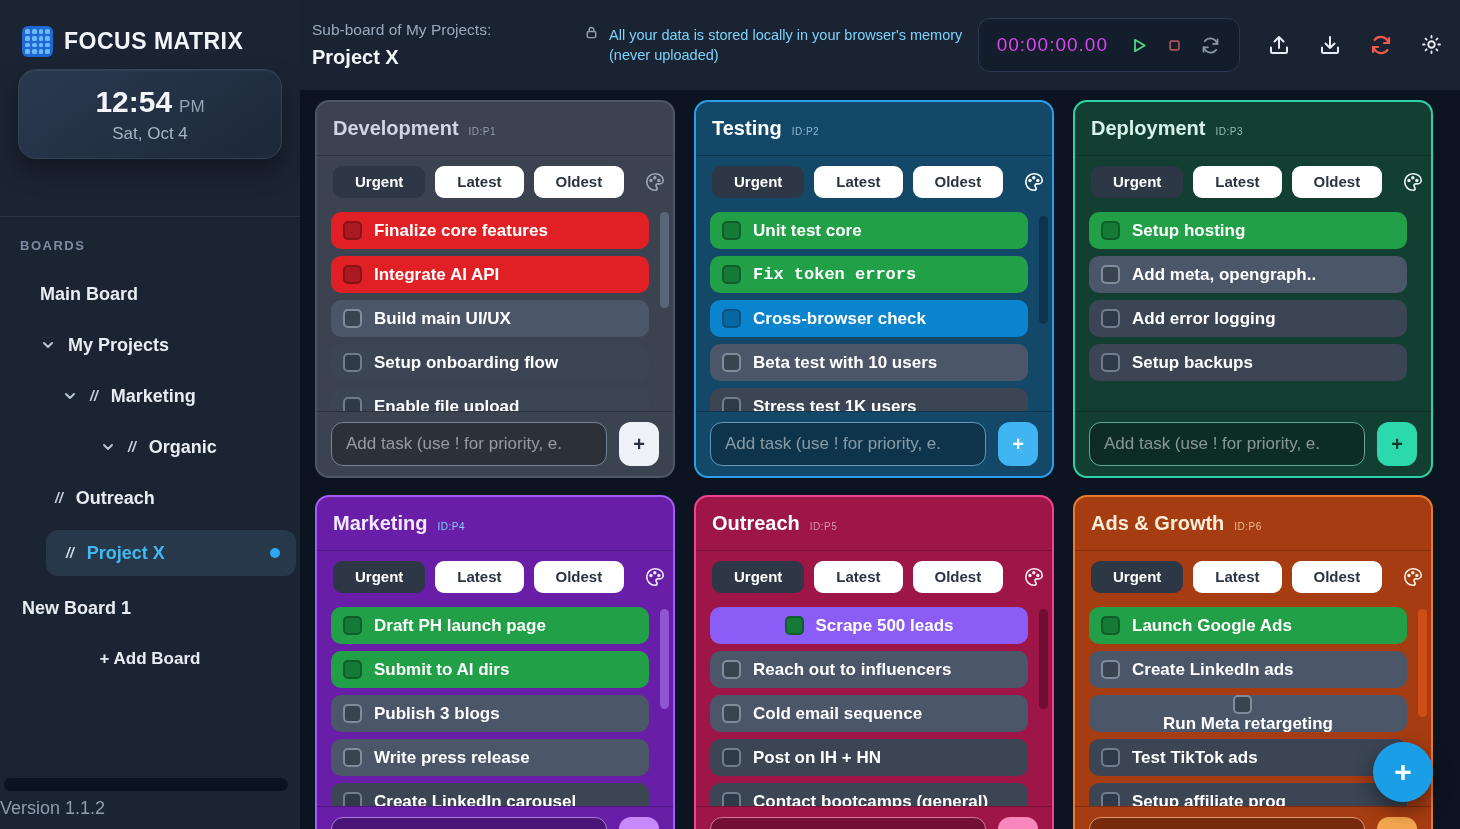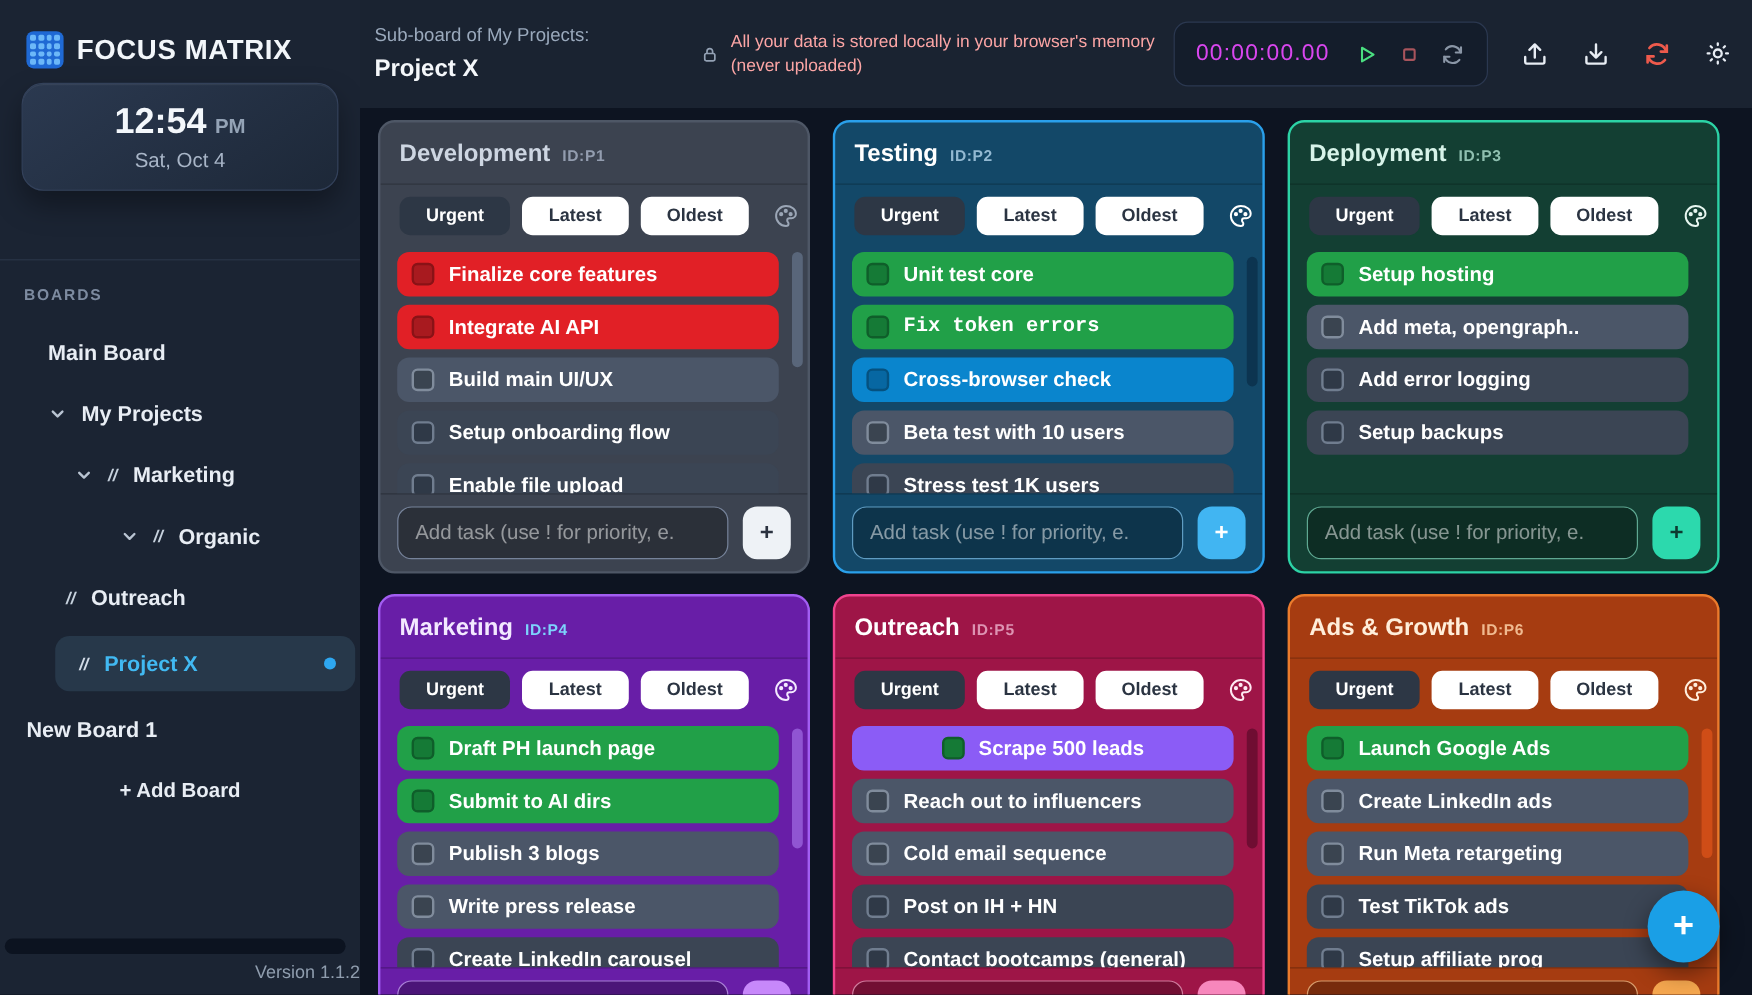--- a/index.html
+++ b/index.html
@@ -12,66 +12,66 @@
   .logo-grid{width:31px;height:31px;display:grid;grid-template-columns:repeat(4,1fr);gap:2px;
              background:#1f69d4;padding:3px;border-radius:6px;box-sizing:border-box}
   .logo-grid span{background:#6cb8f8;border-radius:1.5px}
   .logo-text{font-size:23px;font-weight:800;color:#f2f6fa;letter-spacing:.5px}
   .clock-card{margin:12px 18px 0;height:88px;border-radius:18px;
               background:linear-gradient(145deg,#2b3950,#1d2838);border:1px solid #33415a;
               box-shadow:0 12px 24px rgba(0,0,0,.35),inset 0 1px 0 rgba(255,255,255,.06);
               display:flex;flex-direction:column;align-items:center;justify-content:center}
   .clock-line{display:flex;align-items:baseline}
   .clock-time{font-size:30px;font-weight:800;color:#f3f7fb}
-  .clock-mer{font-size:17px;font-weight:700;color:#94a3b6;margin-left:7px}
+  .clock-mer{font-size:17px;font-weight:400;color:#94a3b6;margin-left:7px}
   .clock-date{font-size:17px;color:#a8b5c7;margin-top:5px}
   .side-divider{border-top:1px solid #2a3547;margin-top:57px}
   .boards-label{margin:21px 0 22px 20px;font-size:13px;font-weight:700;letter-spacing:1.5px;color:#7d8ba0}
   .side-item{display:flex;align-items:center;height:38px;margin-bottom:13px;
              font-size:18px;font-weight:600;color:#e8edf4;cursor:pointer;box-sizing:border-box}
   .pl22{padding-left:22px}.pl24{padding-left:40px}.pl55{padding-left:55px}
   .pl62{padding-left:62px}.pl100{padding-left:100px}
   .chev{width:16px;height:16px;margin-right:12px;color:#b9c4d2;flex-shrink:0;display:flex}
   .slash{font-style:italic;font-weight:700;font-size:14px;color:#c7d2de;margin-right:13px}
   .active-pill{margin:0 4px 13px 46px;height:46px;border-radius:12px;background:#27384a;
                display:flex;align-items:center;padding:0 16px 0 20px;font-size:18px;font-weight:600;
                color:#41b9f2;cursor:pointer}
   .active-pill .slash{color:#d4dde8}
   .active-dot{width:10px;height:10px;border-radius:50%;background:#2ea7f0;margin-left:auto}
   .add-board{justify-content:center;font-size:17px;font-weight:700;margin-top:4px}
   .side-bottom{position:absolute;bottom:0;left:0;width:100%}
   .side-scroll{height:13px;background:#0c1320;border-radius:7px;margin:0 12px 7px 4px}
-  .version{text-align:right;font-size:15px;color:#8f9dae;padding-bottom:10px}
+  .version{text-align:left;font-size:18px;color:#8f9dae;padding-bottom:10px}
 
   
   .header{position:absolute;left:300px;top:0;width:1160px;height:90px;background:#1a2331;
           display:flex;align-items:center;padding:0 16px 0 12px;box-sizing:border-box}
   .head-titles{width:272px}
   .subboard{font-size:15.5px;color:#9aa9bc}
   .board-name{font-size:20px;font-weight:700;color:#f4f7fa;margin-top:7px}
-  .privacy{display:flex;align-items:center;gap:10px;color:#fca5a5;font-size:14.5px;line-height:1.4;max-width:410px}
+  .privacy{display:flex;align-items:flex-start;gap:10px;color:#7dd3fc;font-size:14.5px;line-height:1.4;max-width:410px}
   .lock{color:#93a1b4;flex-shrink:0;display:flex}
   .spacer{flex:1}
   .timer-box{display:flex;align-items:center;height:52px;background:#141d2b;border:1px solid #2b3850;
              border-radius:12px;padding:0 18px;gap:15px}
   .timer-digits{font-size:19px;color:#d946ef;letter-spacing:1px;margin-right:5px}
   .t-icon{width:21px;height:21px;display:flex;cursor:pointer}
   .tool-icon{margin-left:27px;width:24px;height:24px;color:#e8edf4;display:flex;cursor:pointer}
   .tool-icon.red{color:#ee5a4c}
 
   
   .main{position:absolute;left:300px;top:90px;width:1160px;height:739px;background:#0d1421;
         overflow:hidden;padding:10px 0 0 15px;box-sizing:border-box}
   .grid{display:grid;grid-template-columns:repeat(3,360px);column-gap:19px;row-gap:17px}
   .card{height:378px;border:2px solid;border-radius:14px;display:flex;flex-direction:column;
         box-sizing:border-box;overflow:hidden}
   .card-head{display:flex;align-items:baseline;gap:10px;padding:14px 16px 11px;
              border-bottom:1px solid rgba(0,0,0,.22);line-height:24px}
   .card-title{font-size:20px;font-weight:700}
-  .card-id{font-size:13px;font-weight:700;letter-spacing:.5px}
+  .card-id{font-size:10px;font-weight:400;letter-spacing:.5px}
   .card-controls{display:flex;align-items:center;gap:10px;padding:10px 18px 10px 16px}
   .btn{border:none;border-radius:9px;padding:6px 22px;font-size:15px;font-weight:700;
        font-family:inherit;cursor:pointer;line-height:20px}
   .btn-urgent{background:#2d3745;color:#fff}
   .btn-light{background:#fff;color:#2b3442}
   .ctl-spacer{flex:1}
   .ctl-icon{width:22px;height:22px;display:flex;cursor:pointer}
   .ctl-icon + .ctl-icon{margin-left:9px}
   .task-list{flex:1;position:relative;overflow:hidden;padding:4px 24px 0 14px}
   .task{height:37px;border-radius:10px;margin-bottom:7px;display:flex;align-items:center;
@@ -566,21 +566,21 @@
     </div>
     <div class="task-list">
           <div class="task" style="background:#21a048;">
       <span class="cb" style="background:#157a36;border-color:#0f5e2a"></span>
       <span>Launch Google Ads</span>
     </div>
           <div class="task" style="background:#4b5668;">
       <span class="cb" style="background:#3a4450;border-color:#808c9c"></span>
       <span>Create LinkedIn ads</span>
     </div>
-          <div class="task" style="background:#4b5668;">
+          <div class="task" style="background:#4b5668;flex-direction:column;">
       <span class="cb" style="background:#3a4450;border-color:#808c9c"></span>
       <span>Run Meta retargeting</span>
     </div>
           <div class="task" style="background:#3b4554;">
       <span class="cb" style="background:#2f3947;border-color:#707d8f"></span>
       <span>Test TikTok ads</span>
     </div>
           <div class="task" style="background:#3b4554;">
       <span class="cb" style="background:#2f3947;border-color:#707d8f"></span>
       <span>Setup affiliate prog</span>

